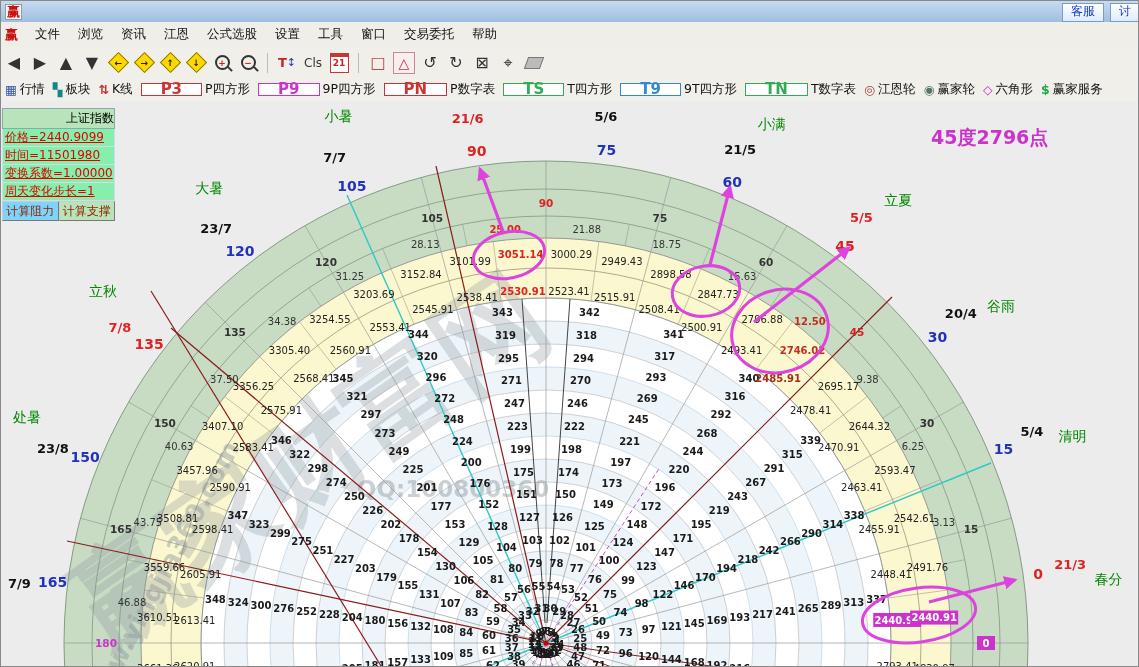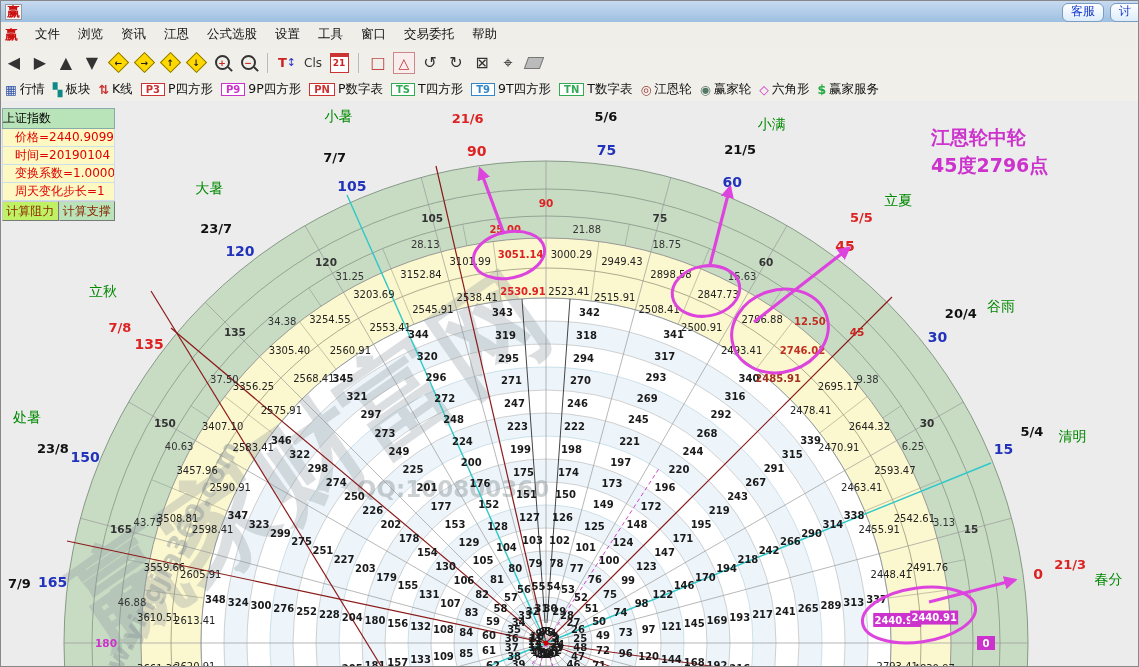--- a/index.html
+++ b/index.html
@@ -1,45 +1,45 @@
 <!DOCTYPE html>
 <html><head>
 <meta charset="utf-8">
 <style>
 html,body{margin:0;padding:0;}
 body{font-family:"DejaVu Sans","Liberation Sans",sans-serif;}
 #app{position:relative;width:1139px;height:667px;background:#ececec;overflow:hidden;border:1px solid #888;box-sizing:border-box;}
 .titlebar{position:absolute;left:0;top:0;width:1139px;height:21px;background:linear-gradient(#c7daf0,#9dbfe0);display:flex;align-items:center;font-size:12px;color:#111;border-bottom:1px solid #7fa0c0;}
 .titlebar .logo{color:#cc1111;font-weight:bold;font-size:13px;margin:0 6px 0 4px;background:#f5f5f5;border:1px solid #999;padding:0 1px;line-height:14px;}
-.tb-btn{position:absolute;top:2px;height:17px;background:linear-gradient(#ffffff,#dcecfc);border:1px solid #7a9cc0;color:#1133cc;font-size:12px;line-height:15px;padding:0 8px;border-radius:6px;}
+.tb-btn{position:absolute;top:2px;height:17px;background:linear-gradient(#ffffff,#dcecfc);border:1px solid #7a9cc0;color:#1133cc;font-size:12px;line-height:15px;padding:0 8px;border-radius:0;}
 .menubar{position:absolute;left:0;top:21px;width:1139px;height:25px;background:#f0eee8;display:flex;align-items:center;font-size:12.5px;color:#111;border-bottom:1px solid #c9c6bd;}
 .menubar .logo{color:#cc1111;font-weight:bold;font-size:13px;margin:0 8px 0 4px;}
 .menu-item{padding:0 9px;cursor:default;text-align:right;}
 .tb1{position:absolute;left:0;top:46px;width:1139px;height:31px;background:#f1efe9;display:flex;align-items:center;border-bottom:1px solid #c9c6bd;}
 .tb1 .ico{display:inline-flex;align-items:center;justify-content:center;width:24px;height:24px;margin:0 1px;font-size:16px;}
 .tb1 .sep{width:1px;height:20px;background:#bbb;margin:0 6px;}
 .dia{width:13px;height:13px;background:#ffd800;border:1px solid #887700;transform:rotate(45deg);display:inline-flex;align-items:center;justify-content:center;}
 .dia span{transform:rotate(-45deg);font-size:9px;color:#222;font-weight:bold;}
 .mag{position:relative;width:11px;height:11px;border:2px solid #333;border-radius:50%;display:inline-flex;align-items:center;justify-content:center;font-size:9px;font-weight:bold;color:#cc2222;}
 .mag::after{content:"";position:absolute;width:6px;height:2px;background:#333;right:-5px;bottom:-2px;transform:rotate(45deg);}
 .cal{width:17px;height:15px;border:1px solid #cc3333;background:#fff;font-size:9px;color:#cc2222;text-align:center;line-height:13px;border-top:4px solid #cc3333;font-weight:bold;}
 .tri-sel{border:1px solid #cc8888;background:#f8eeee;color:#cc3333;width:20px;height:20px;display:inline-flex;align-items:center;justify-content:center;font-size:14px;}
 .era{width:14px;height:10px;background:#bbb;border:1px solid #777;transform:skewX(-20deg);}
 .tud .t{color:#cc2222;font-weight:bold;font-size:13px;}
 .tud .ud{color:#2233cc;font-size:11px;}
 .tb2{position:absolute;left:0;top:77px;width:1139px;height:23px;background:#f1efe9;display:flex;align-items:center;font-size:12.5px;color:#111;border-bottom:1px solid #9a9a9a;}
 .tb2-item{display:inline-flex;align-items:center;margin:0 4px;gap:3px;}
-.badge{font-size:10px;font-weight:bold;border:1px solid;padding:0 4px;line-height:11px;background:#fff;}
+.badge{font-size:15px;font-weight:bold;border:1px solid;padding:0 19px;line-height:11px;background:#fff;}
 .chart{position:absolute;left:0;top:100px;width:1139px;height:567px;background:#ececec;}
 .panel{position:absolute;left:1px;top:7px;width:113px;font-size:12px;z-index:5;}
-.panel .hd{background:#b9e4b9;border:1px solid #8aa;color:#000;text-align:left;height:19px;line-height:19px;}
-.panel .row{background:#fef9c3;border:1px solid #cde;border-top:none;color:#e00000;height:17px;line-height:17px;padding-left:12px;white-space:nowrap;overflow:hidden;}
+.panel .hd{background:#b9e4b9;border:1px solid #8aa;color:#000;text-align:right;height:19px;line-height:19px;}
+.panel .row{background:#86efac;border:1px solid #cde;border-top:none;color:#e00000;height:17px;line-height:17px;padding-left:2px;white-space:nowrap;overflow:hidden;text-decoration:underline;}
 .panel .btns{display:flex;}
 .panel .btns div{flex:1;height:18px;line-height:18px;text-align:center;color:#8b2500;border:1px outset #ccc;}
-.panel .btns div:first-child{background:#bef264;}
+.panel .btns div:first-child{background:#7dd3fc;}
 .panel .btns div:last-child{background:#b9e4b9;}
 .ann-text{position:absolute;left:930px;top:22px;width:205px;color:#cc33cc;font-size:19px;font-weight:bold;line-height:28px;z-index:4;}
 svg text{user-select:none;}
 </style>
 </head>
 <body>
 
 <div id="app">
   <div class="titlebar">
     <span class="logo">赢</span>
@@ -662,27 +662,26 @@
         <ellipse cx="918" cy="514" rx="57" ry="27" fill="none" stroke="#dd44dd" stroke-width="3" transform="rotate(-8 918 514)"></ellipse>
         <line x1="503" y1="133" x2="479" y2="68" stroke="#dd44dd" stroke-width="3.2" marker-end="url(#ah)"></line>
         <line x1="709" y1="164" x2="729" y2="86" stroke="#dd44dd" stroke-width="3.2" marker-end="url(#ah)"></line>
         <line x1="753" y1="221" x2="848" y2="147" stroke="#dd44dd" stroke-width="3.2" marker-end="url(#ah)"></line>
         <line x1="928" y1="501" x2="1014" y2="479" stroke="#dd44dd" stroke-width="3.2" marker-end="url(#ah)"></line>
       </svg>
     <div class="panel">
       <div class="hd">上证指数</div>
       <div id="panel-rows">
           <div class="row">价格=2440.9099</div>
-          <div class="row">时间=20190104</div>
+          <div class="row">时间=11501980</div>
           <div class="row">变换系数=1.00000</div>
           <div class="row">周天变化步长=1</div>
         </div>
       <div class="btns">
         <div>计算阻力</div>
         <div>计算支撑</div>
       </div>
     </div>
     <div class="ann-text">
-      <div>江恩轮中轮</div>
       <div>45度2796点</div>
     </div>
   </div>
 </div>
 
 </body></html>

